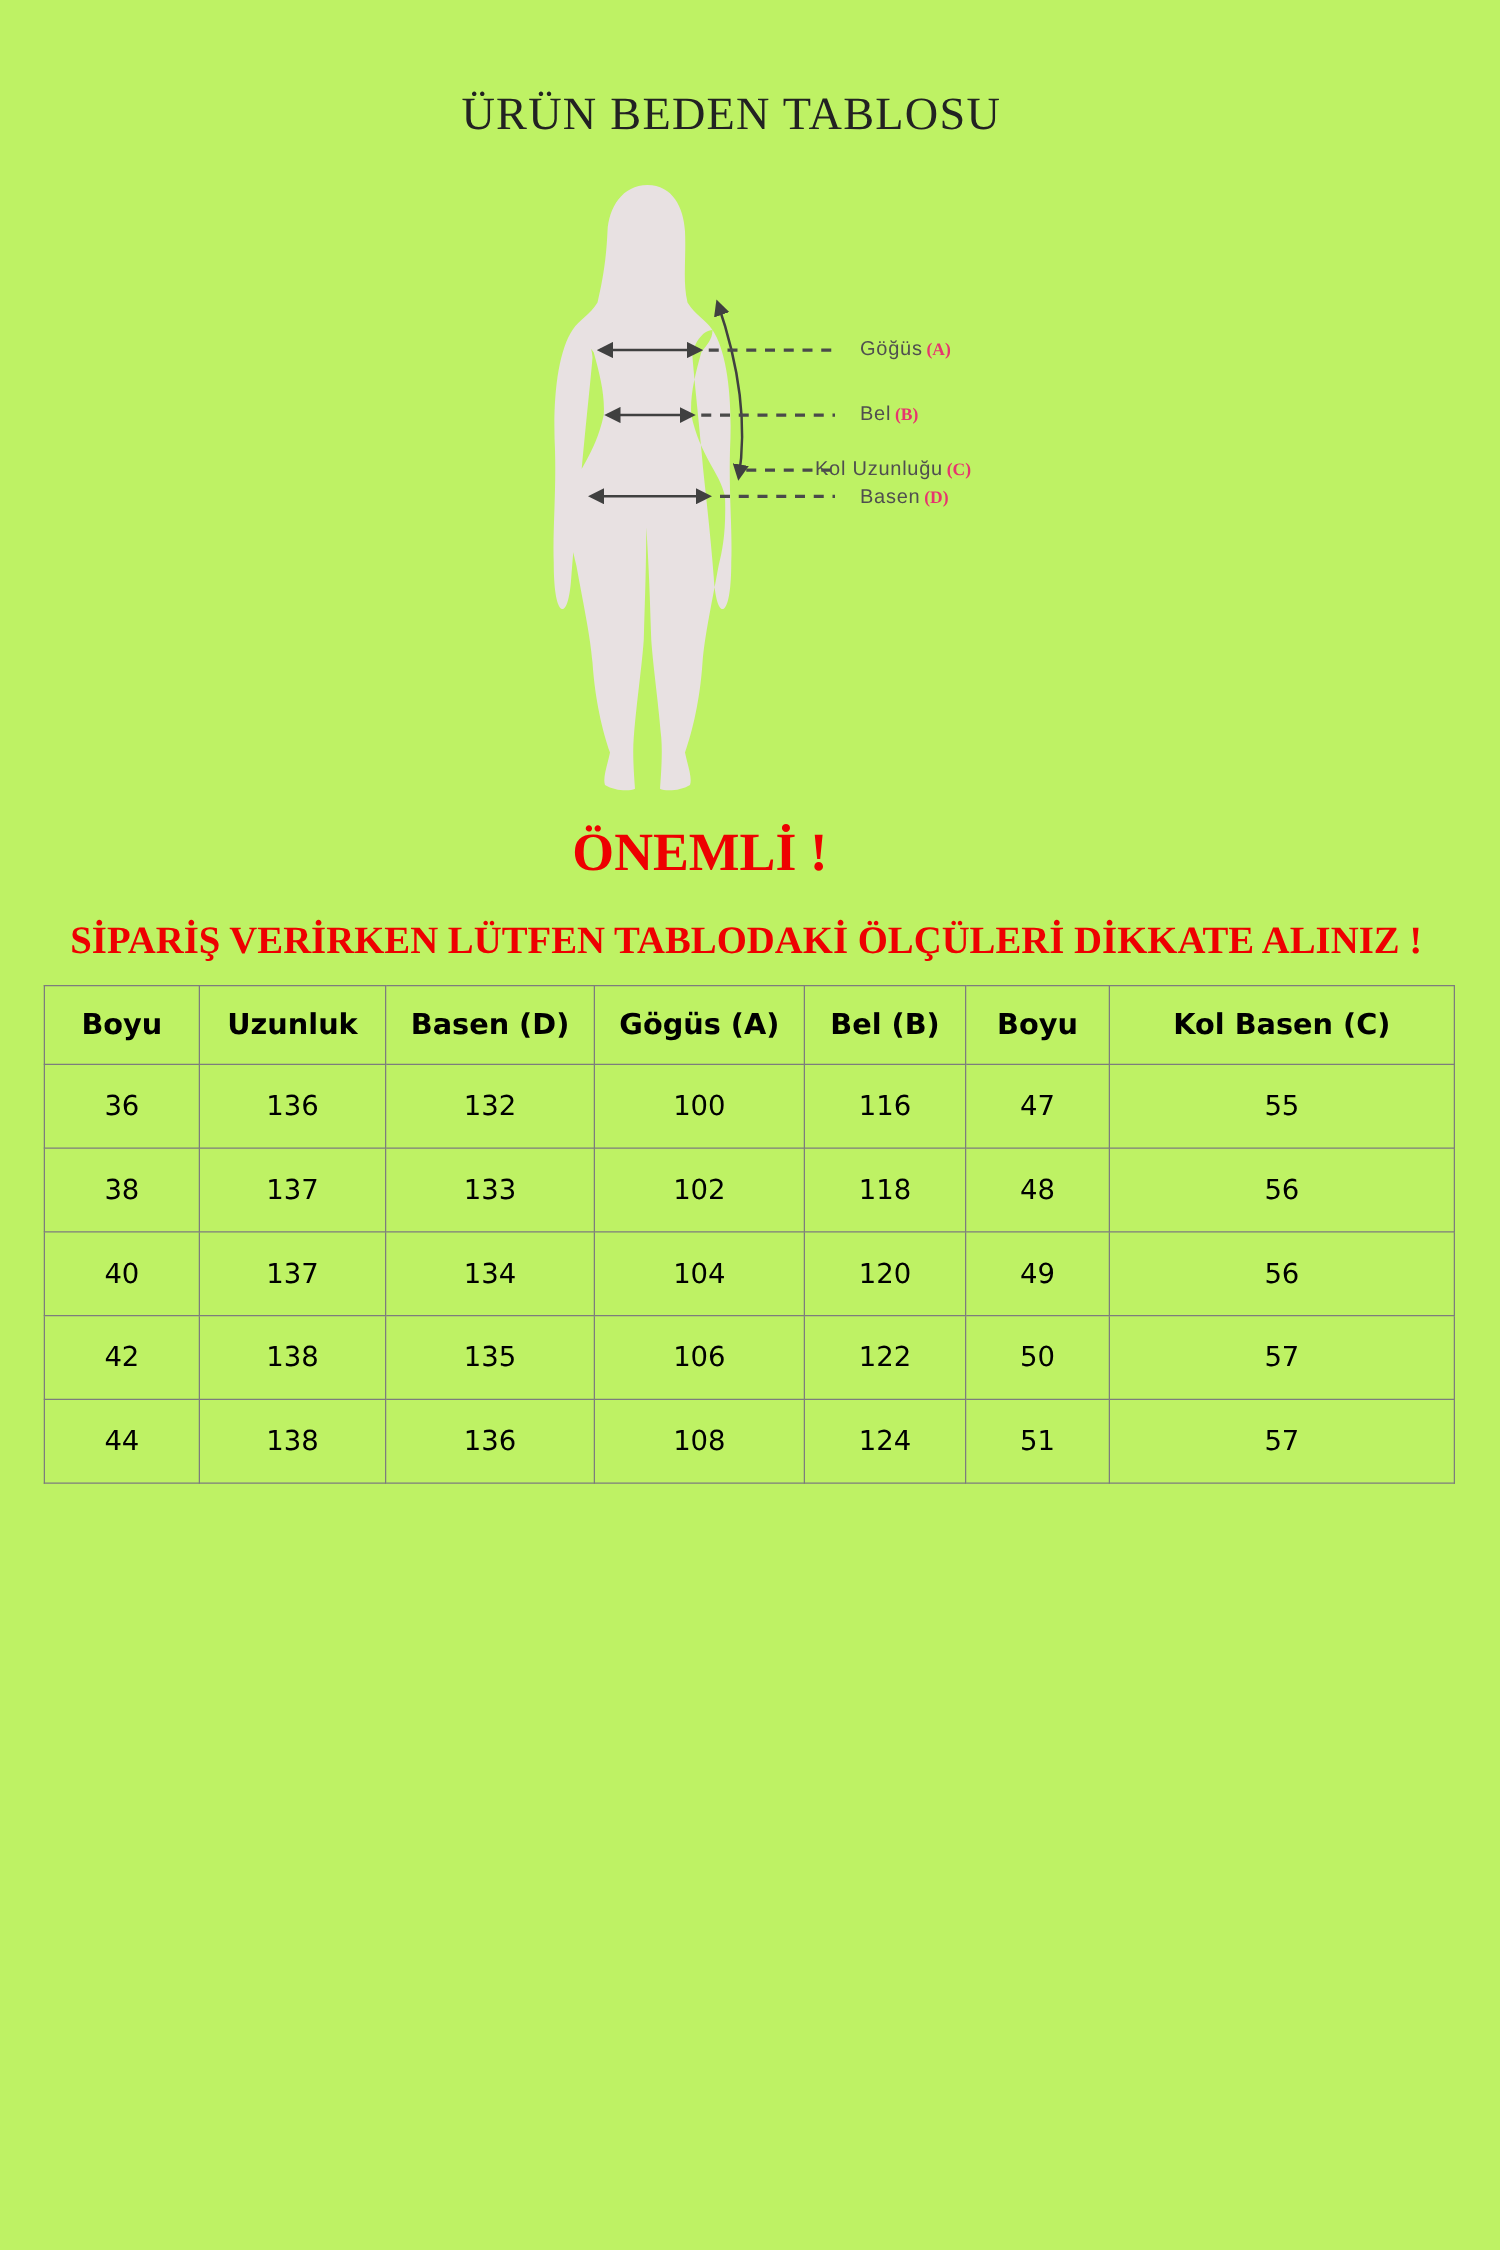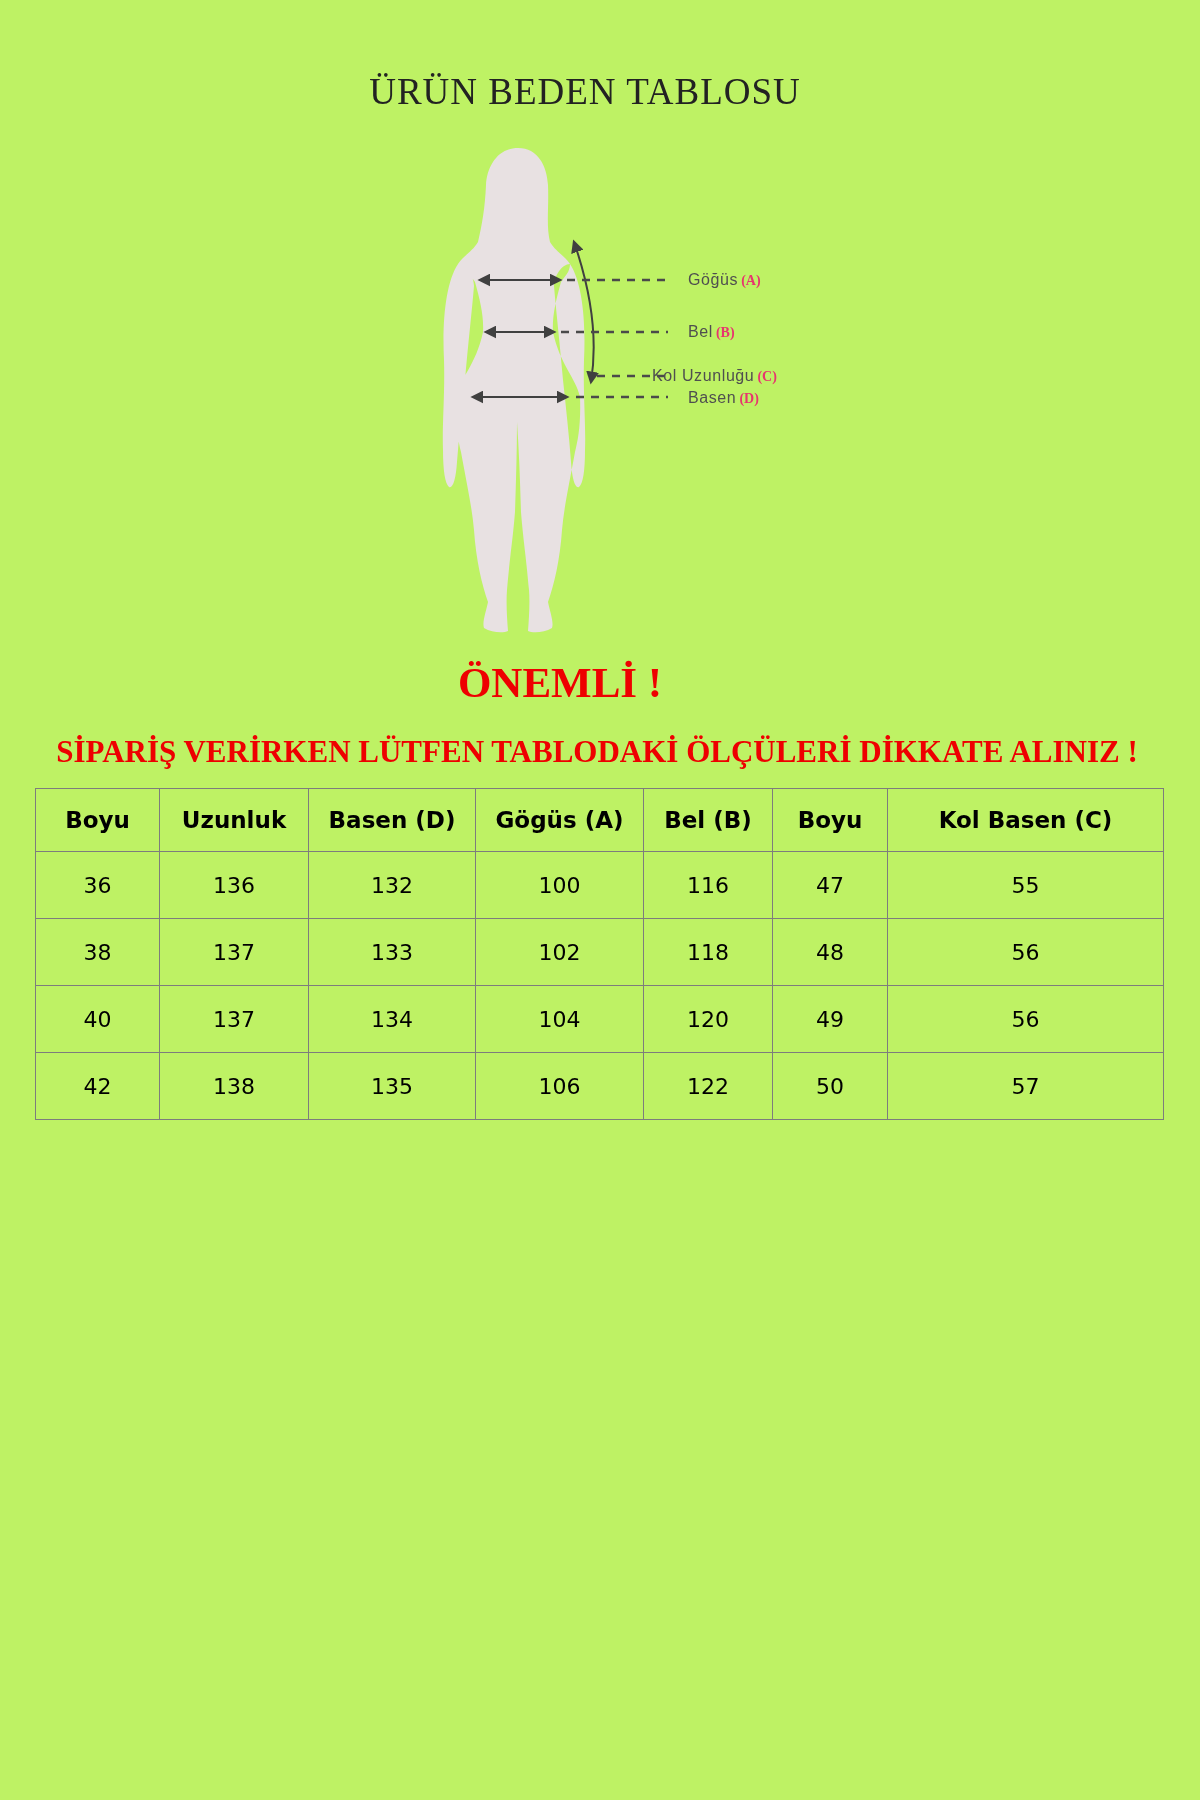--- a/index.html
+++ b/index.html
@@ -166,16 +166,25 @@
         </tr>
         <tr>
           <td>42</td>
           <td>138</td>
           <td>135</td>
           <td>106</td>
           <td>122</td>
           <td>50</td>
           <td>57</td>
         </tr>
+        <tr>
+          <td>44</td>
+          <td>138</td>
+          <td>136</td>
+          <td>108</td>
+          <td>124</td>
+          <td>51</td>
+          <td>57</td>
+        </tr>
       </tbody>
   </table>
 
 </div>
 
 </body></html>

